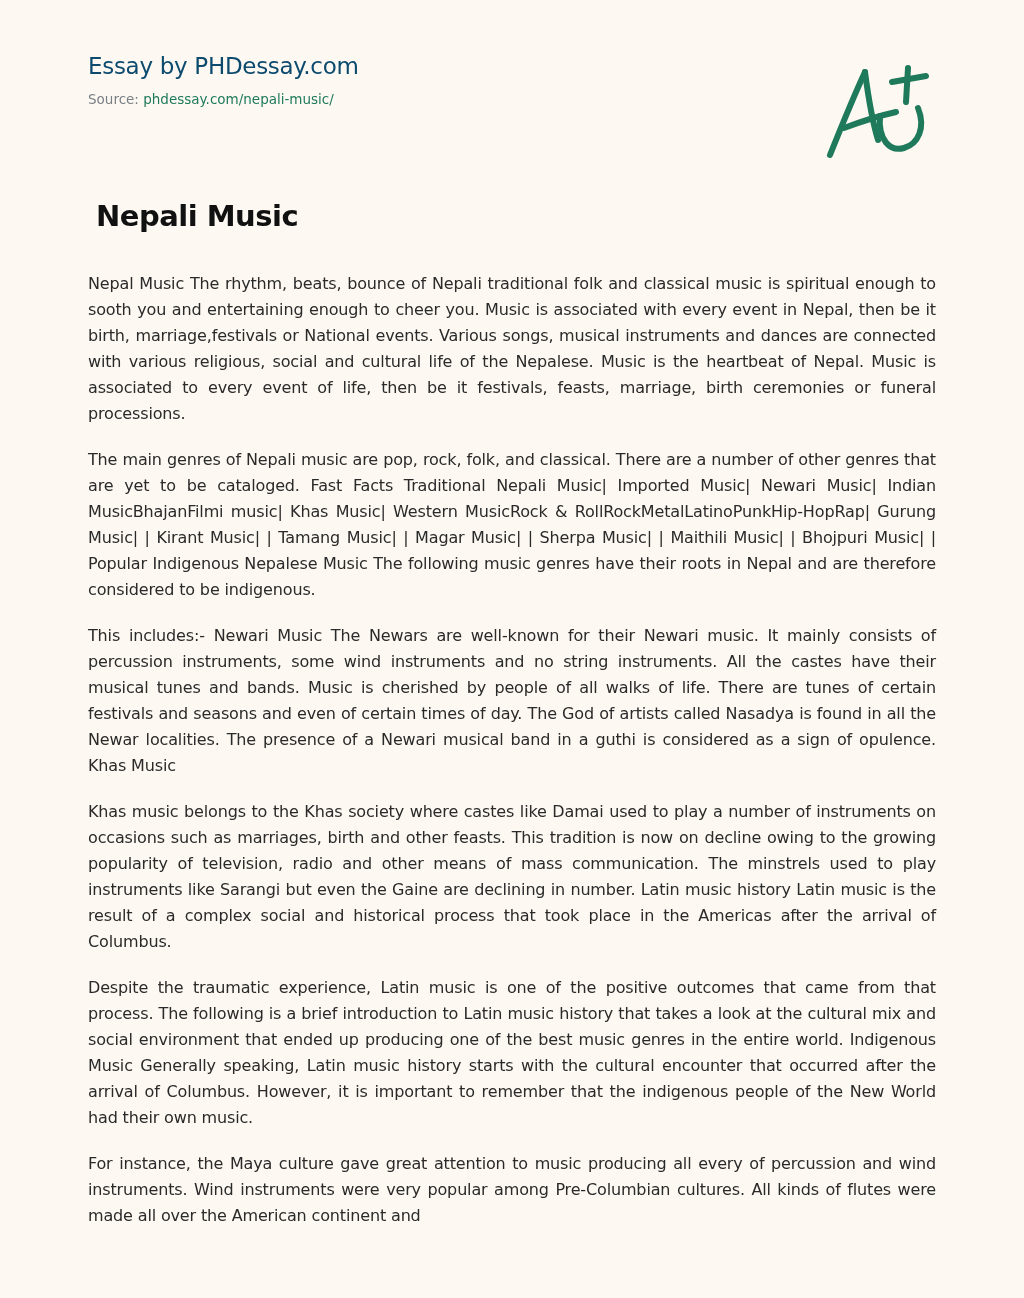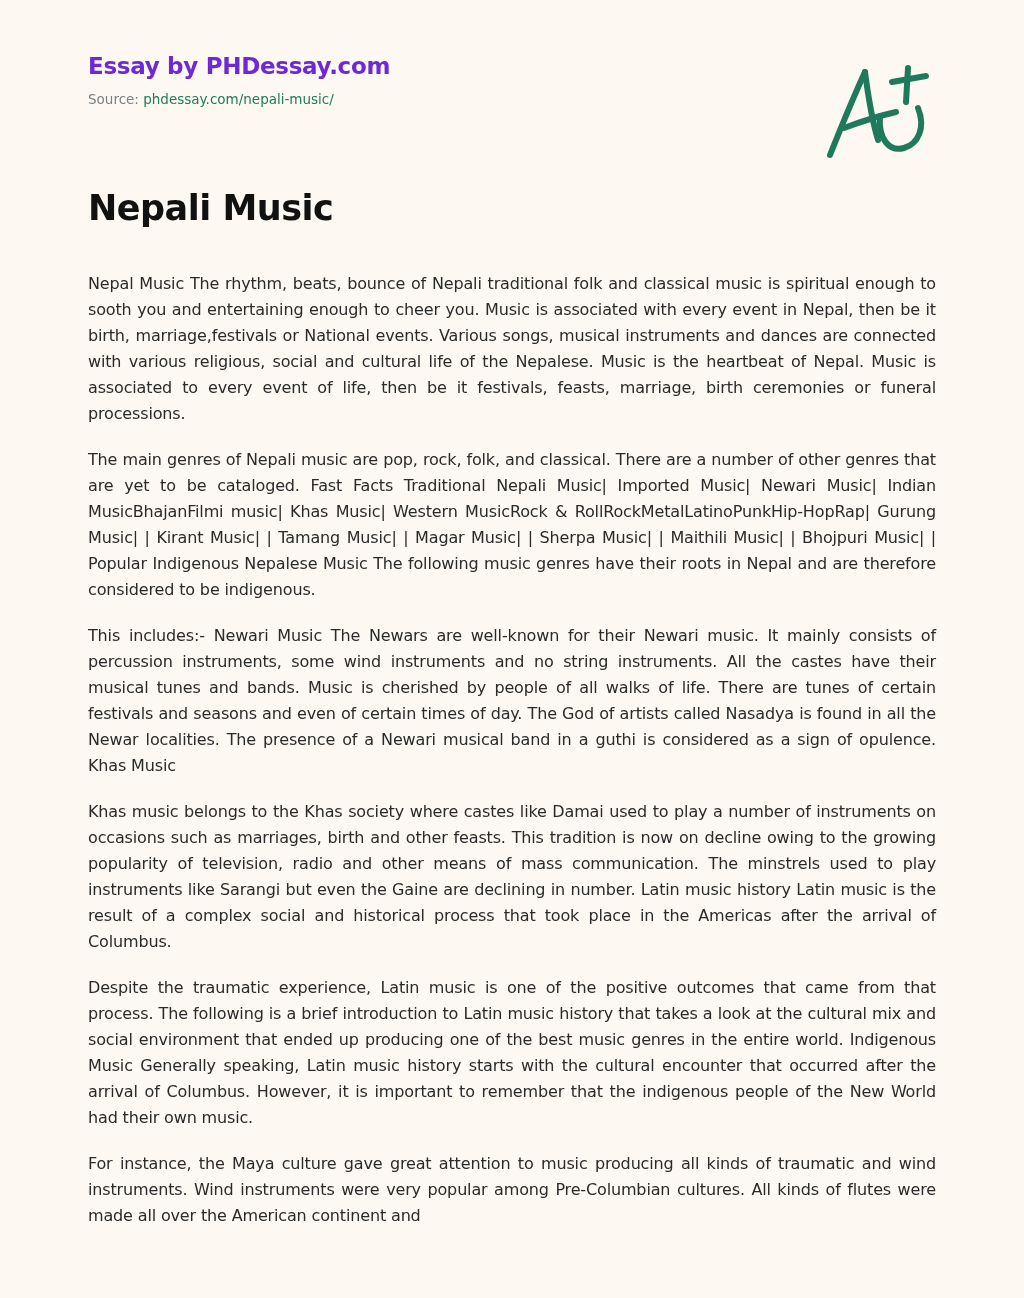--- a/index.html
+++ b/index.html
@@ -16,23 +16,23 @@
       color: #2b2b2b;
     }
     .header {
       position: absolute;
       left: 88px;
       top: 50px;
       width: 860px;
     }
     .site-title {
       font-family: "DejaVu Sans", sans-serif;
-      font-weight: bold;
+      font-weight: normal;
       font-size: 23px;
-      color: #6d28d9;
+      color: #0c4a6e;
       letter-spacing: -0.3px;
       margin: 0;
       line-height: 32px;
     }
     .source-line {
       margin-top: 8px;
       font-size: 13.5px;
       line-height: 18px;
       color: #7a7f85;
     }
@@ -44,24 +44,24 @@
       position: absolute;
       left: 820px;
       top: 60px;
       width: 120px;
       height: 105px;
     }
     .page-title {
       position: absolute;
       left: 88px;
       top: 188px;
-      margin: 0;
+      margin: 8px;
       font-family: "DejaVu Sans", sans-serif;
       font-weight: bold;
-      font-size: 35px;
+      font-size: 29px;
       line-height: 40px;
       color: #111111;
       letter-spacing: -0.5px;
     }
     .essay-body {
       position: absolute;
       left: 88px;
       top: 271px;
       width: 848px;
     }
@@ -102,14 +102,14 @@
 </div>
 
 <h1 class="page-title">Nepali Music</h1>
 
 <main class="essay-body">
   <p>Nepal Music The rhythm, beats, bounce of Nepali traditional folk and classical music is spiritual enough to sooth you and entertaining enough to cheer you. Music is associated with every event in Nepal, then be it birth, marriage,festivals or National events. Various songs, musical instruments and dances are connected with various religious, social and cultural life of the Nepalese. Music is the heartbeat of Nepal. Music is associated to every event of life, then be it festivals, feasts, marriage, birth ceremonies or funeral processions.</p>
   <p>The main genres of Nepali music are pop, rock, folk, and classical. There are a number of other genres that are yet to be cataloged. Fast Facts Traditional Nepali Music| Imported Music| Newari Music| Indian MusicBhajanFilmi music| Khas Music| Western MusicRock &amp; RollRockMetalLatinoPunkHip-HopRap| Gurung Music| | Kirant Music| | Tamang Music| | Magar Music| | Sherpa Music| | Maithili Music| | Bhojpuri Music| | Popular Indigenous Nepalese Music The following music genres have their roots in Nepal and are therefore considered to be indigenous.</p>
   <p>This includes:- Newari Music The Newars are well-known for their Newari music. It mainly consists of percussion instruments, some wind instruments and no string instruments. All the castes have their musical tunes and bands. Music is cherished by people of all walks of life. There are tunes of certain festivals and seasons and even of certain times of day. The God of artists called Nasadya is found in all the Newar localities. The presence of a Newari musical band in a guthi is considered as a sign of opulence. Khas Music</p>
   <p>Khas music belongs to the Khas society where castes like Damai used to play a number of instruments on occasions such as marriages, birth and other feasts. This tradition is now on decline owing to the growing popularity of television, radio and other means of mass communication. The minstrels used to play instruments like Sarangi but even the Gaine are declining in number. Latin music history Latin music is the result of a complex social and historical process that took place in the Americas after the arrival of Columbus.</p>
   <p>Despite the traumatic experience, Latin music is one of the positive outcomes that came from that process. The following is a brief introduction to Latin music history that takes a look at the cultural mix and social environment that ended up producing one of the best music genres in the entire world. Indigenous Music Generally speaking, Latin music history starts with the cultural encounter that occurred after the arrival of Columbus. However, it is important to remember that the indigenous people of the New World had their own music.</p>
-  <p>For instance, the Maya culture gave great attention to music producing all kinds of traumatic and wind instruments. Wind instruments were very popular among Pre-Columbian cultures. All kinds of flutes were made all over the American continent and</p>
+  <p>For instance, the Maya culture gave great attention to music producing all every of percussion and wind instruments. Wind instruments were very popular among Pre-Columbian cultures. All kinds of flutes were made all over the American continent and</p>
 </main>
 
 </body></html>

